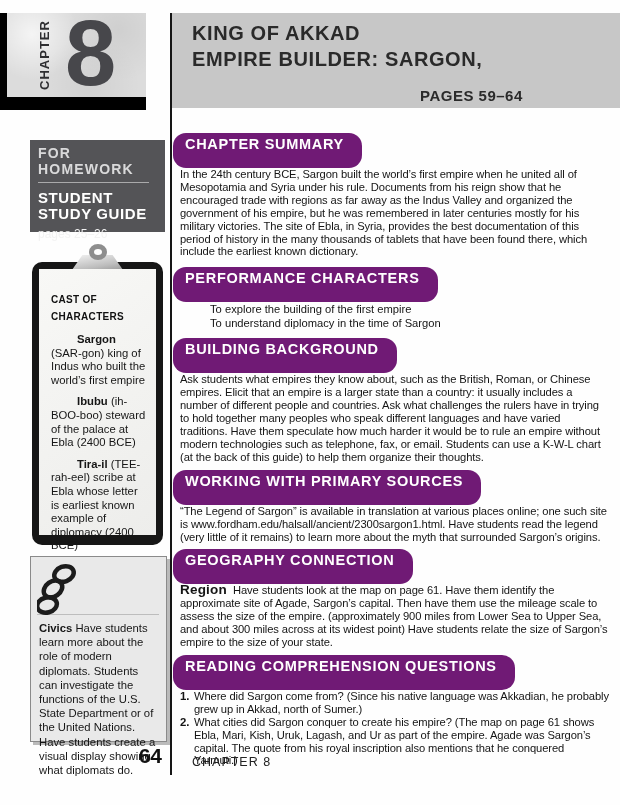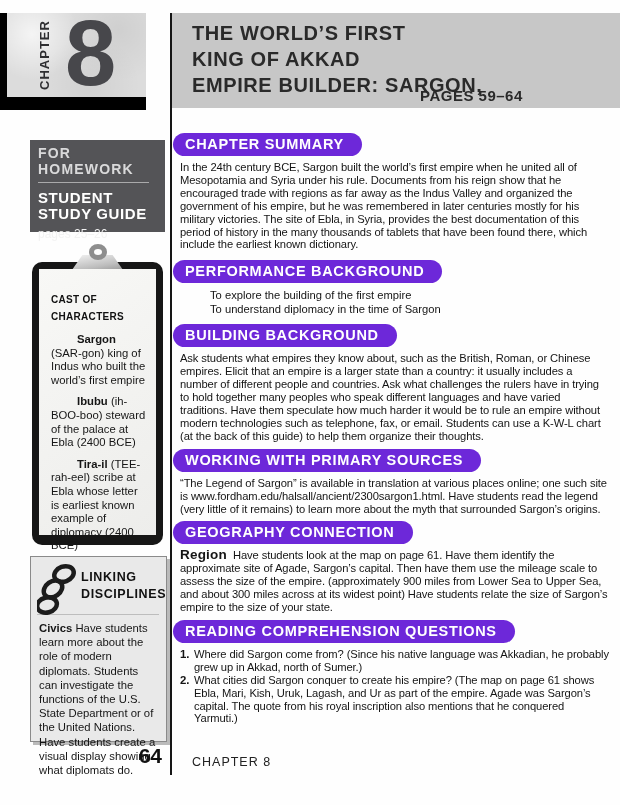--- a/index.html
+++ b/index.html
@@ -99,24 +99,23 @@
     font-size:12.5px; font-weight:bold; letter-spacing:0.6px; line-height:17px; color:#111;
   }
   .linking-text { margin-top:6px; font-size:11.3px; line-height:14.2px; color:#161616; padding-left:2px; }
   .linking-text .b { font-weight:bold; }
 
   .page-number { position:absolute; left:118px; top:744px; width:44px; text-align:right; font-size:21px; font-weight:bold; color:#111; }
 
   
   .main-col { position:absolute; left:173px; top:133px; width:442px; }
   .pill {
-    display:inline-block; background:#6d28d9; color:#fff;
+    display:inline-block; background:#701a75; color:#fff;
     font-size:14.5px; font-weight:bold; letter-spacing:0.7px;
-    padding:3px 18px 4px 12px; border-radius:13px;
-    margin-bottom:5px;
+    padding:3px 18px 16px 12px; border-radius:13px;
   }
   .body-text {
     font-size:11.2px; line-height:12.9px; color:#141414;
     width:430px; margin-left:7px; letter-spacing:-0.1px;
   }
   .sec { margin-bottom:8px; }
   .objectives { margin-left:37px; }
   .objective-line { font-size:11.2px; line-height:14px; color:#141414; }
   .lead-in { font-weight:bold; font-size:13.5px; letter-spacing:0.2px; }
   .q-row { display:flex; margin-left:7px; }
@@ -134,21 +133,20 @@
 
   <div class="left-strip"></div>
   <div class="chapter-box">
     <div class="chapter-word">CHAPTER</div>
     <div class="chapter-number">8</div>
   </div>
   <div class="header-bottom-bar"></div>
   <div class="vert-divider"></div>
 
   <div class="title-band">
-    <div class="title-line">THE WORLD’S FIRST</div>
     <div class="title-line">KING OF AKKAD</div>
     <div class="title-line">EMPIRE BUILDER: SARGON,</div>
     <div class="pages-ref">PAGES 59–64</div>
   </div>
 
   <div class="homework-box">
     <div class="homework-header">FOR HOMEWORK</div>
     <div class="homework-title">
       <div>STUDENT</div>
       <div>STUDY GUIDE</div>
@@ -176,39 +174,35 @@
 
   <div class="linking-box">
     <div class="linking-header">
       <svg class="chain-icon" width="40" height="52" viewBox="0 0 40 52">
         <g fill="none" stroke="#1c1c1c" stroke-width="4.5">
           <ellipse cx="27" cy="11" rx="10" ry="7.5" transform="rotate(-20 27 11)"></ellipse>
           <ellipse cx="16" cy="26" rx="10" ry="7.5" transform="rotate(-35 16 26)"></ellipse>
           <ellipse cx="10" cy="42" rx="10" ry="7.5" transform="rotate(-15 10 42)"></ellipse>
         </g>
       </svg>
-      <div class="linking-title">
-        <div>LINKING</div>
-        <div>DISCIPLINES</div>
-      </div>
     </div>
     <div class="linking-text"><span class="b">Civics</span> <span>Have students learn more about the role of modern diplomats. Students can investigate the functions of the U.S. State Department or of the United Nations. Have students create a visual display showing what diplomats do.</span></div>
   </div>
 
   <div class="page-number">64</div>
 
   <div class="main-col">
 
     <div class="sec" style="margin-bottom:9px;">
       <div class="pill">CHAPTER SUMMARY</div><br>
       <div class="body-text">In the 24th century BCE, Sargon built the world’s first empire when he united all of Mesopotamia and Syria under his rule. Documents from his reign show that he encouraged trade with regions as far away as the Indus Valley and organized the government of his empire, but he was remembered in later centuries mostly for his military victories. The site of Ebla, in Syria, provides the best documentation of this period of history in the many thousands of tablets that have been found there, which include the earliest known dictionary.</div>
     </div>
 
     <div class="sec" style="margin-bottom:8px;">
-      <div class="pill">PERFORMANCE BACKGROUND</div>
+      <div class="pill">PERFORMANCE CHARACTERS</div>
       <div class="objectives">
         <div class="objective-line">To explore the building of the first empire</div>
         <div class="objective-line">To understand diplomacy in the time of Sargon</div>
       </div>
     </div>
 
     <div class="sec" style="margin-bottom:6px;">
       <div class="pill">BUILDING BACKGROUND</div><br>
       <div class="body-text">Ask students what empires they know about, such as the British, Roman, or Chinese empires. Elicit that an empire is a larger state than a country: it usually includes a number of different people and countries. Ask what challenges the rulers have in trying to hold together many peoples who speak different languages and have varied traditions. Have them speculate how much harder it would be to rule an empire without modern technologies such as telephone, fax, or email. Students can use a K-W-L chart (at the back of this guide) to help them organize their thoughts.</div>
     </div>

